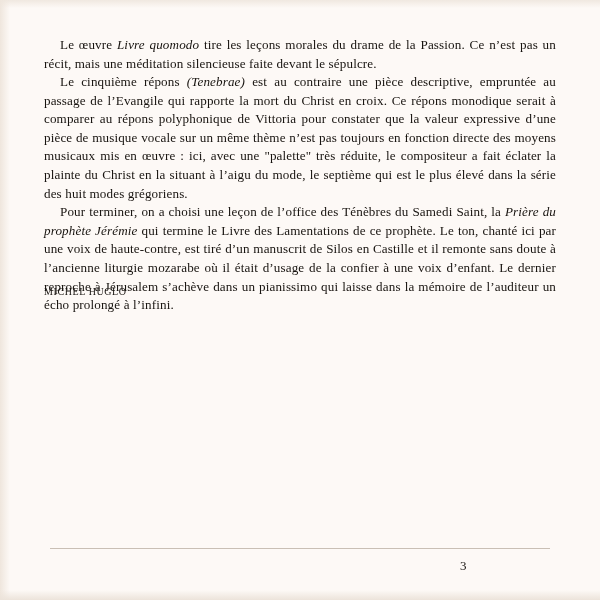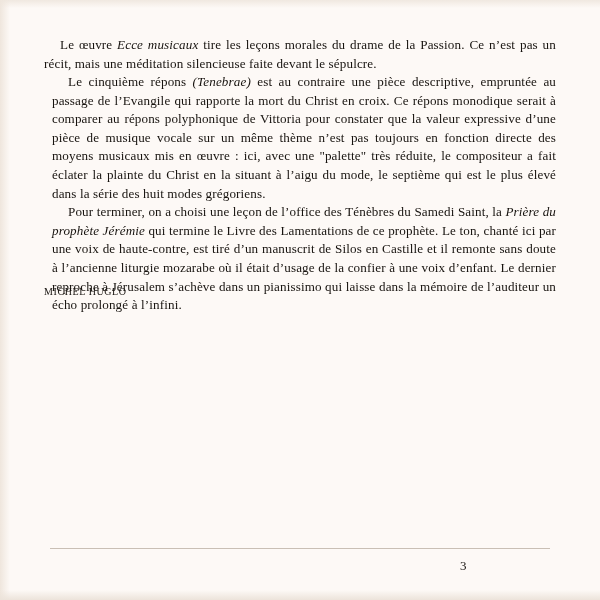--- a/index.html
+++ b/index.html
@@ -30,21 +30,20 @@
     margin: 0;
     font-size: 13.1px;
     line-height: 1.42;
     text-align: justify;
     text-indent: 16px;
     color: #17130f;
     letter-spacing: 0.01em;
   }
   p.para + p.para {
     margin-top: 0;
-    margin-left: 8px;
   }
   i, .it {
     font-style: italic;
   }
   .signature {
     position: absolute;
     left: 44px;
     top: 286px;
     width: 512px;
     text-align: left;
@@ -98,21 +97,21 @@
 </head>
 <body>
 
 <div class="page">
 
   <div class="edge-top"></div>
   <div class="edge-left"></div>
   <div class="edge-bottom"></div>
 
   <div class="textblock">
-    <p class="para"><span>Le œuvre </span><span class="it">Ecce musicaux</span><span> tire les leçons morales du drame de la Passion. Ce n’est pas un récit, mais une méditation silencieuse faite devant le sépulcre.</span></p>
+    <p class="para"><span>Le œuvre </span><span class="it">Livre quomodo</span><span> tire les leçons morales du drame de la Passion. Ce n’est pas un récit, mais une méditation silencieuse faite devant le sépulcre.</span></p>
     <p class="para"><span>Le cinquième répons </span><span class="it">(Tenebrae)</span><span> est au contraire une pièce descriptive, empruntée au passage de l’Evangile qui rapporte la mort du Christ en croix. Ce répons monodique serait à comparer au répons polyphonique de Vittoria pour constater que la valeur expressive d’une pièce de musique vocale sur un même thème n’est pas toujours en fonction directe des moyens musicaux mis en œuvre : ici, avec une "palette" très réduite, le compositeur a fait éclater la plainte du Christ en la situant à l’aigu du mode, le septième qui est le plus élevé dans la série des huit modes grégoriens.</span></p>
     <p class="para"><span>Pour terminer, on a choisi une leçon de l’office des Ténèbres du Samedi Saint, la </span><span class="it">Prière du prophète Jérémie</span><span> qui termine le Livre des Lamentations de ce prophète. Le ton, chanté ici par une voix de haute-contre, est tiré d’un manuscrit de Silos en Castille et il remonte sans doute à l’ancienne liturgie mozarabe où il était d’usage de la confier à une voix d’enfant. Le dernier reproche à Jérusalem s’achève dans un pianissimo qui laisse dans la mémoire de l’auditeur un écho prolongé à l’infini.</span></p>
   </div>
 
   <div class="signature">MICHEL HUGLO</div>
 
   <div class="rule"></div>
 
   <div class="folio">3</div>
 

